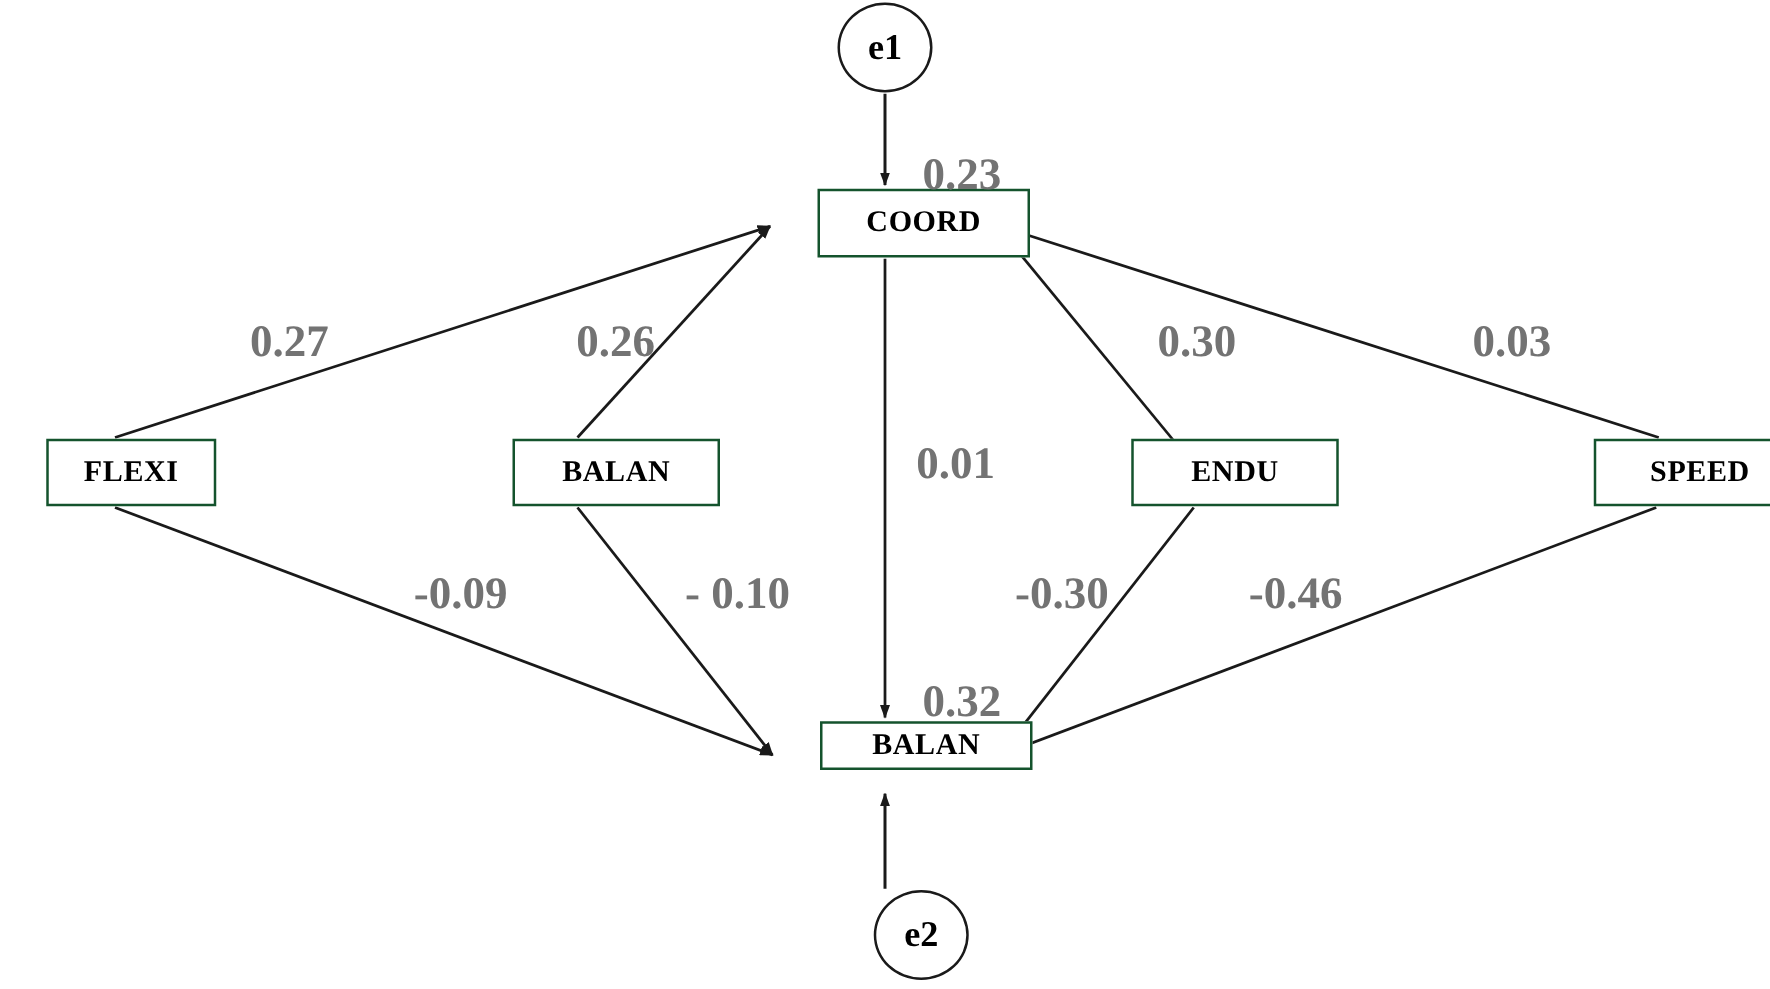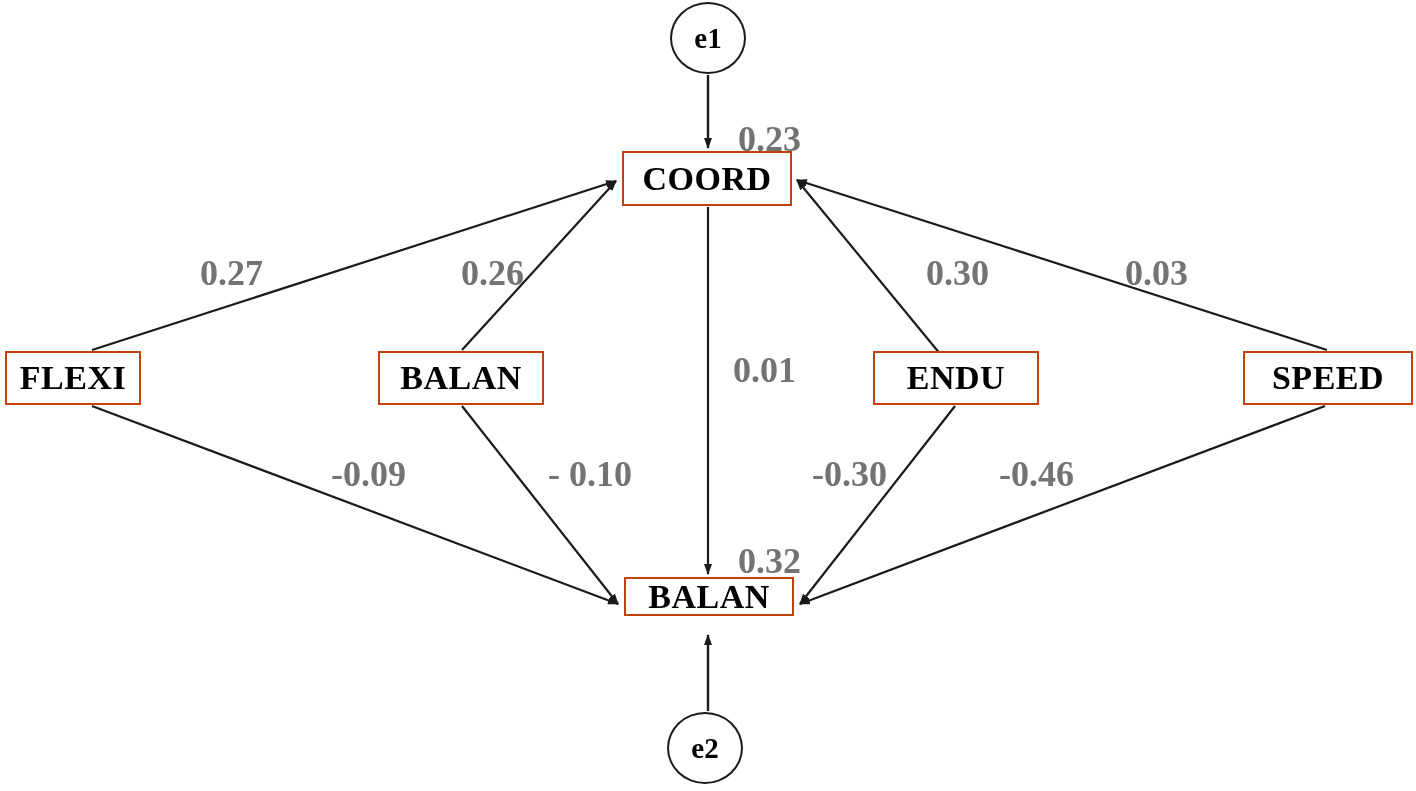--- a/index.html
+++ b/index.html
@@ -19,29 +19,30 @@
     position: absolute;
     top: 0;
     left: 0;
     width: 1416px;
     height: 791px;
   }
   
   .node-box {
     position: absolute;
     box-sizing: border-box;
-    border: 2px solid #c2410c;
+    border: 2px solid #14532d;
     background: #ffffff;
     display: flex;
     align-items: center;
     justify-content: center;
     font-weight: bold;
-    font-size: 34px;
+    font-size: 24px;
     color: #000000;
     letter-spacing: 0.5px;
+    margin-left: 32px;
   }
   .node-circle {
     position: absolute;
     box-sizing: border-box;
     border: 2px solid #1a1a1a;
     background: #ffffff;
     border-radius: 50%;
     display: flex;
     align-items: center;
     justify-content: center;
@@ -90,21 +91,21 @@
 
     <line x1="955" y1="406" x2="800" y2="604" stroke="#1a1a1a" stroke-width="2.2" marker-end="url(#arrowhead)"></line>
 
     <line x1="1325" y1="406" x2="800" y2="604" stroke="#1a1a1a" stroke-width="2.2" marker-end="url(#arrowhead)"></line>
   </svg>
 
   <div class="node-circle" style="left:670px; top:2px; width:76px; height:72px;">
     <span>e1</span>
   </div>
 
-  <div class="node-circle" style="left:667px; top:712px; width:76px; height:72px;">
+  <div class="node-circle" style="left:699px; top:712px; width:76px; height:72px;">
     <span>e2</span>
   </div>
 
   <div class="node-box" style="left:622px; top:151px; width:170px; height:55px;">
     <span>COORD</span>
   </div>
 
   <div class="node-box" style="left:624px; top:577px; width:170px; height:39px;">
     <span>BALAN</span>
   </div>
@@ -126,21 +127,21 @@
   </div>
 
   <div class="edge-label" style="left:738px; top:118px;">0.23</div>
 
   <div class="edge-label" style="left:200px; top:252px;">0.27</div>
 
   <div class="edge-label" style="left:461px; top:252px;">0.26</div>
 
   <div class="edge-label" style="left:926px; top:252px;">0.30</div>
 
-  <div class="edge-label" style="left:1125px; top:252px;">0.03</div>
+  <div class="edge-label" style="left:1178px; top:252px;">0.03</div>
 
   <div class="edge-label" style="left:733px; top:349px;">0.01</div>
 
   <div class="edge-label" style="left:331px; top:453px;">-0.09</div>
 
   <div class="edge-label" style="left:548px; top:453px;">- 0.10</div>
 
   <div class="edge-label" style="left:812px; top:453px;">-0.30</div>
 
   <div class="edge-label" style="left:999px; top:453px;">-0.46</div>

